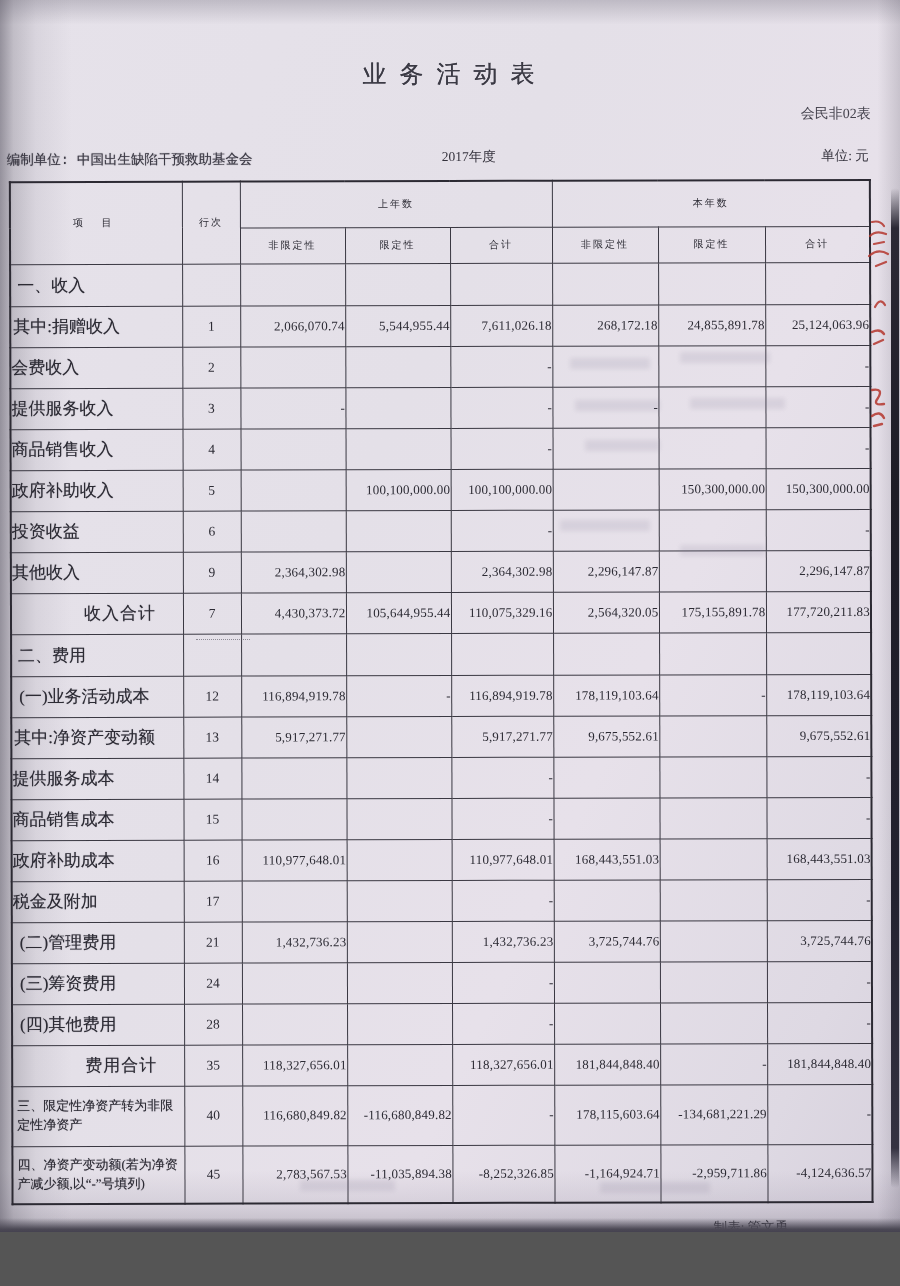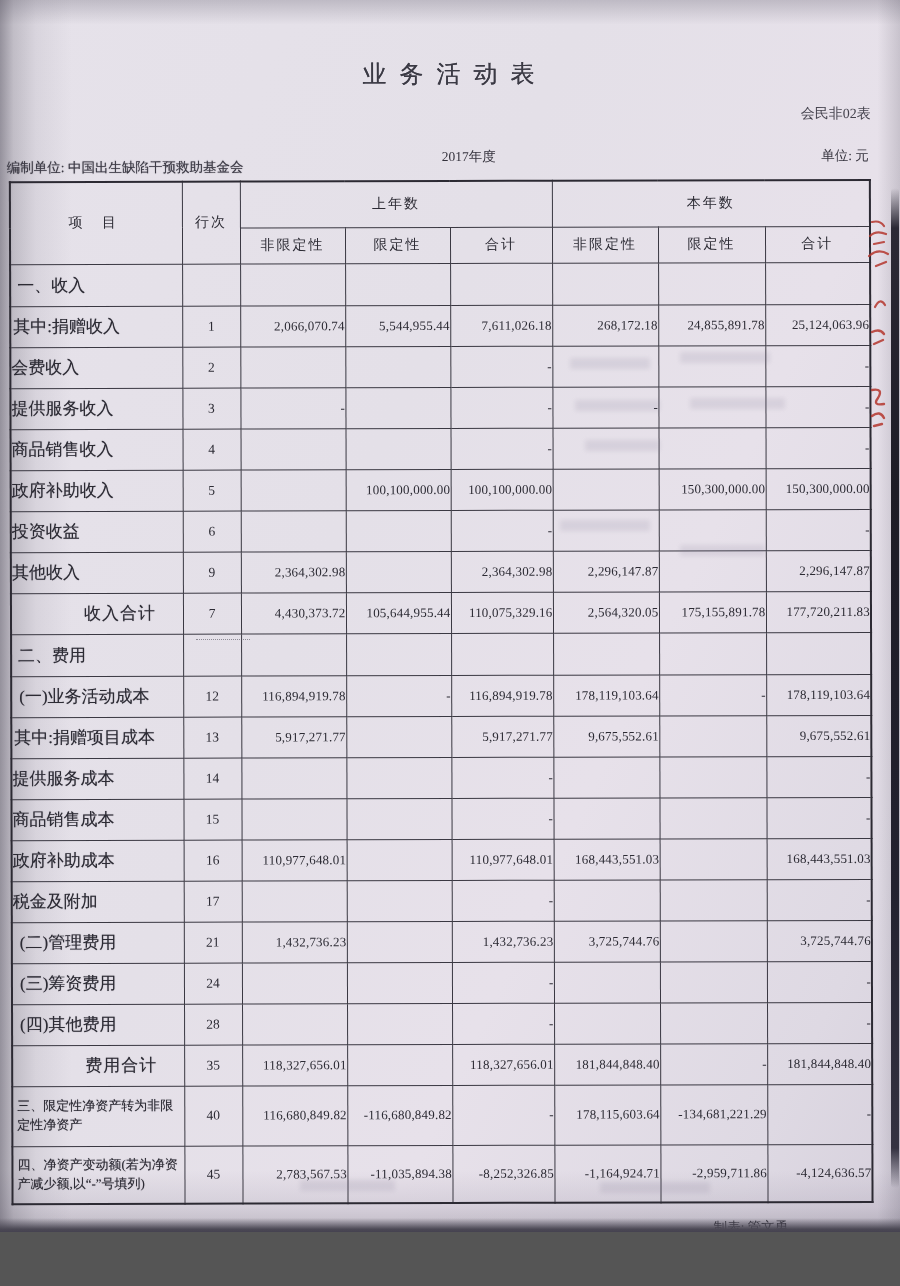--- a/index.html
+++ b/index.html
@@ -14,36 +14,36 @@
       linear-gradient(115deg,#e6e2ea 0%,#e4e0e8 40%,#e7e1ea 65%,#ded9e3 88%,#d6d0dc 100%);
   }
   .skew{position:absolute;left:0;top:0;width:100%;height:100%;transform:rotate(-0.15deg);}
   .title{
     position:absolute;top:58px;left:0;width:100%;text-align:center;
     font-size:24px;letter-spacing:13px;color:#3b3a44;text-indent:13px;
     text-shadow:0 0 .6px rgba(55,53,66,.9);
   }
   .form-code{position:absolute;top:106px;right:28px;font-size:14px;color:#44424d;}
   .info-row{position:absolute;top:148px;left:8px;right:26px;height:20px;font-size:13.5px;}
-  .info-left{position:absolute;left:0;top:10px;color:#3c3a45;text-shadow:0 0 1px rgba(60,58,70,.7);}
+  .info-left{position:absolute;left:0;top:2px;color:#3c3a45;text-shadow:0 0 1px rgba(60,58,70,.7);font-family:Liberation Mono, monospace;}
   .info-center{position:absolute;left:435px;top:0;}
   .info-right{position:absolute;right:4px;top:0;text-align:center;}
   table.main{
     position:absolute;left:10px;top:180px;width:860px;
     border-collapse:collapse;table-layout:fixed;
     font-size:13px;
   }
   table.main td,table.main th{
     border:1px solid #3a3842;padding:0;overflow:hidden;white-space:nowrap;
     font-weight:normal;color:#2c2b34;
   }
   table.main{border:2px solid #2c2a33;}
   thead tr.h1{height:46px;}
   thead tr.h2{height:36px;}
-  thead th{text-align:center;font-size:14px;letter-spacing:2px;color:#3a3843;}
+  thead th{text-align:center;font-size:10px;letter-spacing:2px;color:#3a3843;}
   th.item-h{letter-spacing:8px;}
   tbody tr{height:41px;}
   tbody tr.kind-section{height:42px;}
   tbody tr.kind-section-tall{height:60px;}
   tbody tr.kind-section-tall2{height:58px;}
   td.label{padding-left:56px;font-size:17px;color:#35333e;text-shadow:0 0 .8px rgba(58,55,68,.55);}
   tr.kind-section td.label{padding-left:6px;}
   tr.kind-qizhong td.label{padding-left:2px;}
   tr.kind-group td.label{padding-left:7px;}
   tr.kind-total td.label{padding-left:72px;letter-spacing:1px;}
@@ -222,21 +222,21 @@
             <td class="label">(一)业务活动成本</td>
             <td class="lineno">12</td>
             <td class="num">116,894,919.78</td>
             <td class="num">-</td>
             <td class="num">116,894,919.78</td>
             <td class="num">178,119,103.64</td>
             <td class="num">-</td>
             <td class="num">178,119,103.64</td>
           </tr>
           <tr class="kind-qizhong">
-            <td class="label">其中:捐赠项目成本</td>
+            <td class="label">其中:净资产变动额</td>
             <td class="lineno">13</td>
             <td class="num">5,917,271.77</td>
             <td class="num"></td>
             <td class="num">5,917,271.77</td>
             <td class="num">9,675,552.61</td>
             <td class="num"></td>
             <td class="num">9,675,552.61</td>
           </tr>
           <tr class="kind-sub">
             <td class="label">提供服务成本</td>

